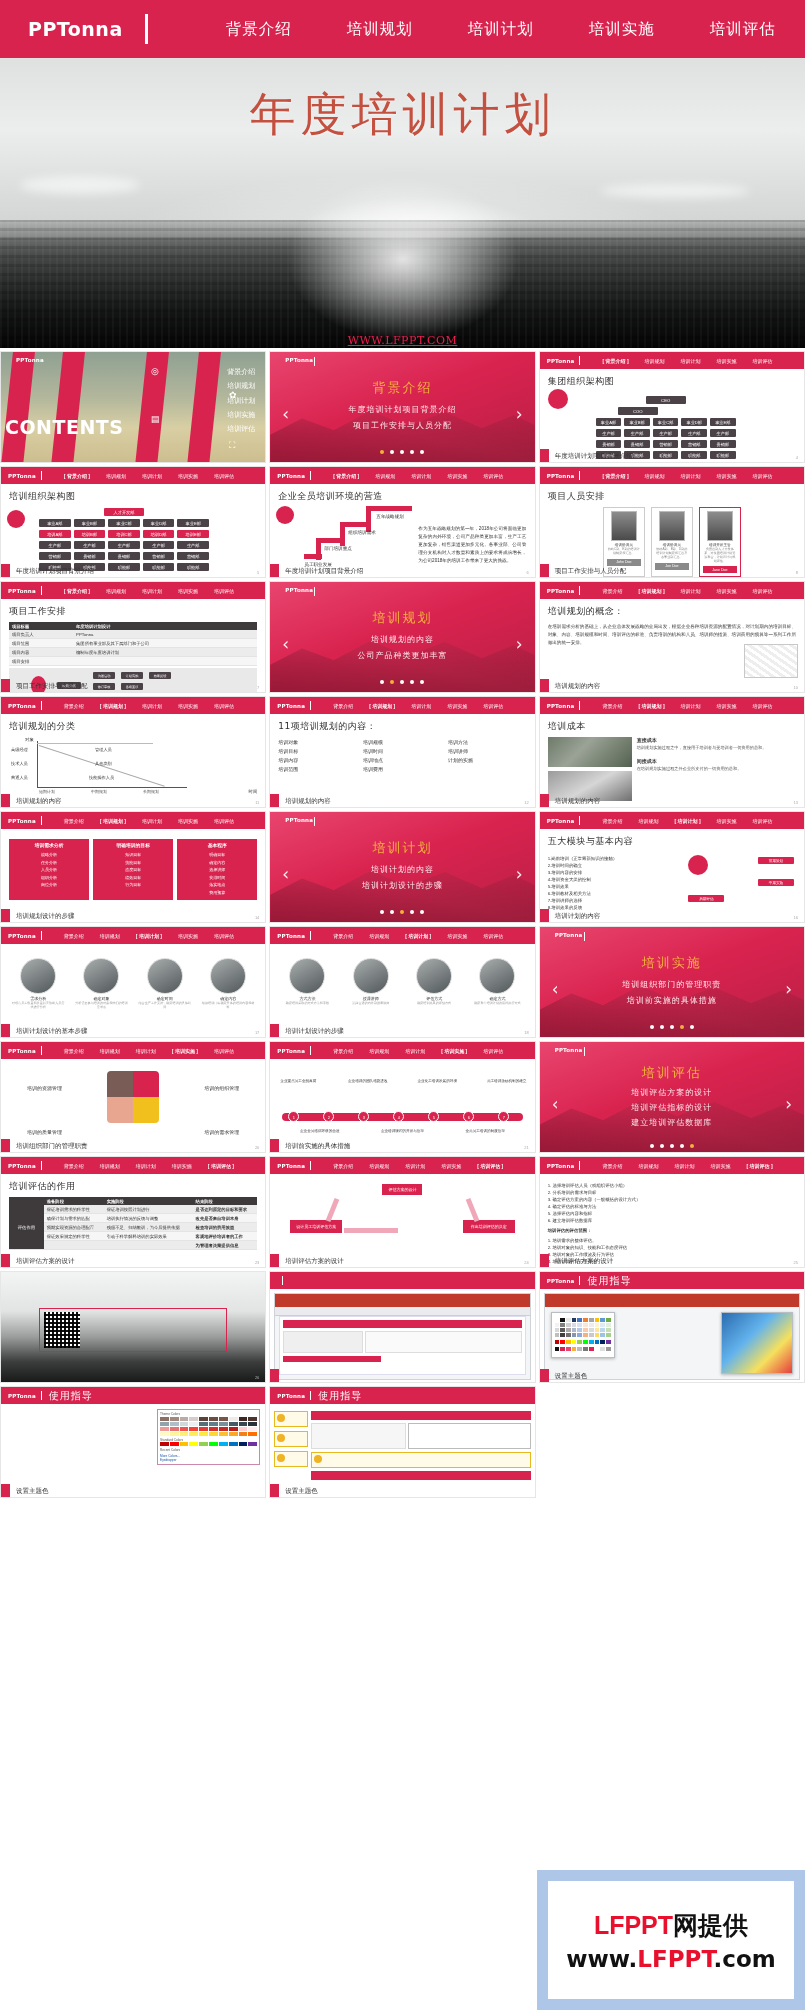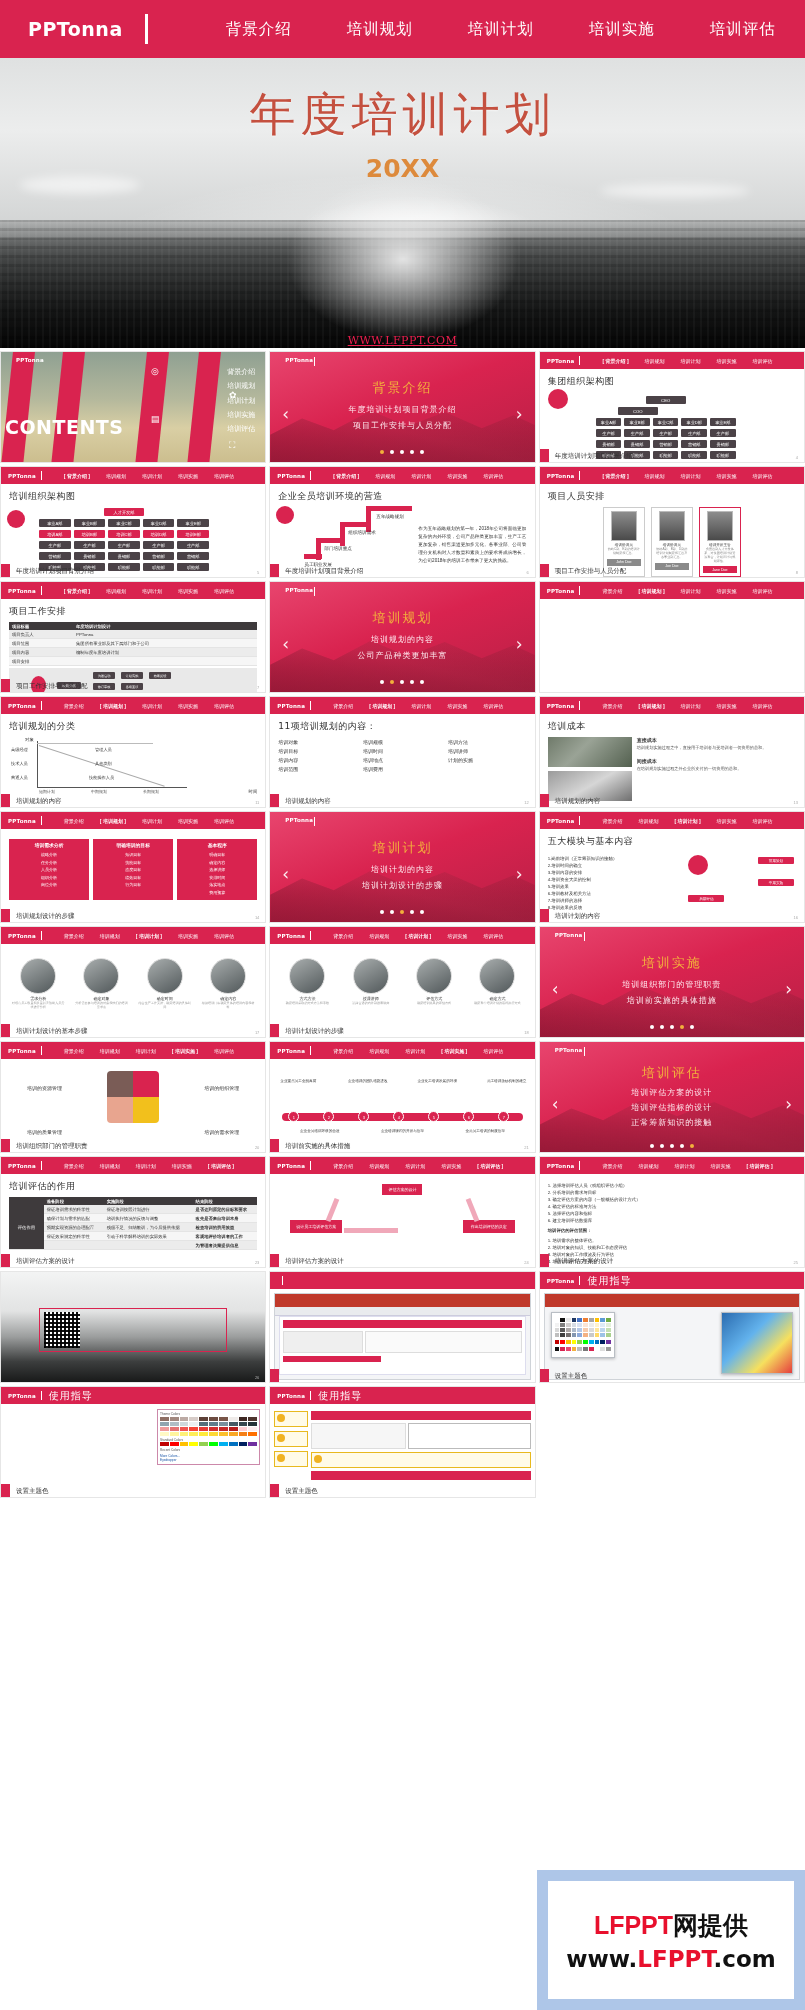--- a/index.html
+++ b/index.html
@@ -366,21 +366,20 @@
   </div>
 </div>
 
 <div class="hero">
   <div class="hero-sky"></div>
   <div class="hero-cloud" style="left:20px;top:118px;width:120px;height:18px;"></div>
   <div class="hero-cloud" style="left:600px;top:126px;width:150px;height:14px;"></div>
   <div class="hero-city"></div>
   <div class="hero-glow"></div>
   <div class="hero-title">年度培训计划</div>
-  <div class="hero-sub">20XX</div>
   <div class="hero-wm1">WWW.LFPPT.COM</div>
 
 </div>
 
 <div class="grid">
 
   <div class="thumb">
     <div class="contents">
       <div class="contents-bg"></div>
       <div class="cstripe" style="left:6px;transform:skewX(-6deg);"></div>
@@ -702,20 +701,30 @@
       <span class="t-brand">PPTonna</span>
       <span class="t-sep"></span>
       <span class="t-nav">
         <span>背景介绍</span>
         <span class="on">培训规划</span>
         <span>培训计划</span>
         <span>培训实施</span>
         <span>培训评估</span>
       </span>
     </div>
+    <div class="t-body">
+      <div class="t-h">培训规划的概念：</div>
+      <div class="ptext">在培训需求分析的基础上，从企业总体发展战略的全局出发，根据企业各种培训资源的配置情况，对计划期内的培训目标、对象、内容、培训规模和时间、培训评估的标准、负责培训的机构和人员、培训师的指派、培训费用的预算等一系列工作所做出的统一安排。</div>
+      <div style="position:absolute;right:6px;bottom:16px;width:54px;height:34px;border:1px solid #c8c8c8;background:repeating-linear-gradient(35deg,#fff 0 3px,#eee 3px 6px);"></div>
+      <div class="t-foot">
+        <span class="t-foot-tab"></span>
+        <span class="t-foot-txt">培训规划的内容</span>
+      </div>
+      <span class="t-pageno">10</span>
+    </div>
   </div>
 
   <div class="thumb">
     <div class="t-bar">
       <span class="t-brand">PPTonna</span>
       <span class="t-sep"></span>
       <span class="t-nav">
         <span>背景介绍</span>
         <span class="on">培训规划</span>
         <span>培训计划</span>
@@ -1115,21 +1124,21 @@
   </div>
 
   <div class="thumb">
     <div class="t-divider">
       <div class="t-div-mount"></div>
       <div class="t-brand" style="position:absolute;left:8px;top:5px;">PPTonna</div>
       <div style="position:absolute;left:44px;top:5px;width:1px;height:9px;background:#fff;"></div>
       <div class="t-div-title" style="top:22px;">培训评估</div>
       <div class="t-div-l1" style="top:45px;">培训评估方案的设计</div>
       <div class="t-div-l2" style="top:60px;">培训评估指标的设计</div>
-      <div class="t-div-l2" style="top:75px;">正常筹新知识的接触</div>
+      <div class="t-div-l2" style="top:75px;">建立培训评估数据库</div>
       <div class="t-div-arrow-l">‹</div>
       <div class="t-div-arrow-r">›</div>
       <div class="t-dots" style="bottom:6px;">
         <i></i>
           <i></i>
           <i></i>
           <i></i>
           <i class="on"></i>
       </div>
     </div>

